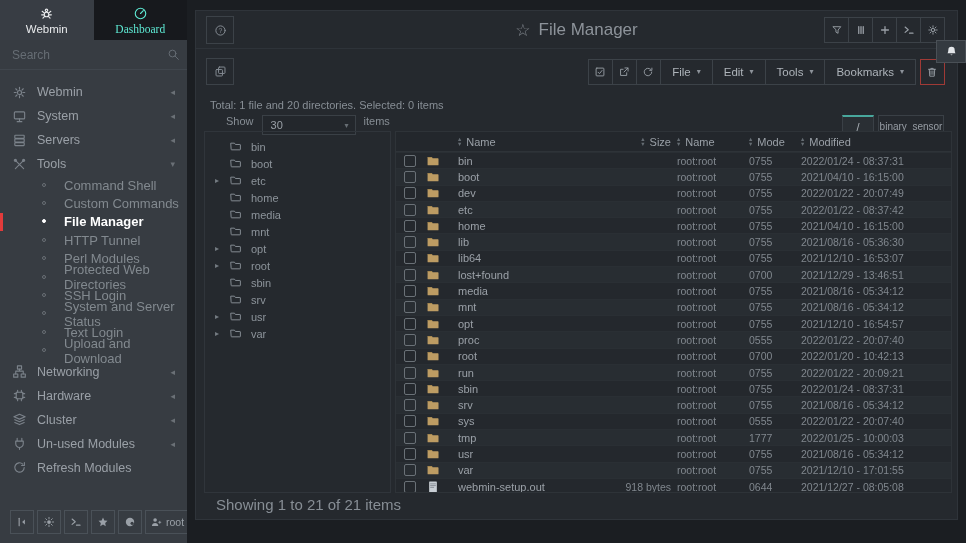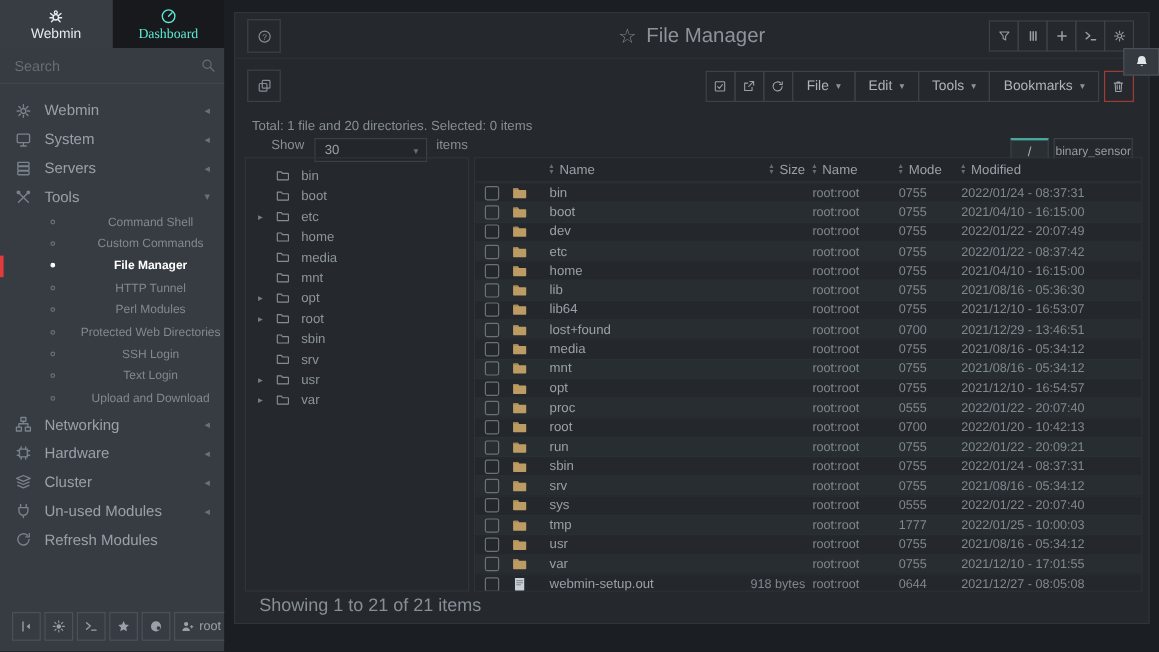--- a/index.html
+++ b/index.html
@@ -16,21 +16,21 @@
   .tab .ic { width:15px; height:15px; }
   .tab-label { font-size:11.5px; }
   .search-row { height:30px; display:flex; align-items:center; padding:0 12px; border-bottom:1px solid #40464d; }
   .search-row input { flex:1; background:transparent; border:none; outline:none; color:#9aa0a7; font-size:12px; font-family:inherit; }
   .search-row input::placeholder { color:#666d74; }
   .search-row .ic { width:13px; height:13px; color:#666d74; }
   .side-menu { padding-top:10px; }
   .cat { height:24px; display:flex; align-items:center; padding:0 12px; color:#9aa0a7; font-size:12.5px; cursor:pointer; }
   .cat .ic { width:15px; height:15px; color:#7b828a; margin-right:10px; flex:none; }
   .cat .chev { margin-left:auto; font-size:9px; color:#6a7076; }
-  .sub { position:relative; height:18.4px; display:flex; align-items:center; padding-left:42px; color:#82898f; font-size:10px; cursor:pointer;justify-content:center; }
+  .sub { position:relative; height:18.4px; display:flex; align-items:center; padding-left:42px; color:#82898f; font-size:13px; cursor:pointer; }
   .sub .bullet { position:absolute; left:42px; top:50%; margin-top:-2.5px; width:4px; height:4px; border:1px solid #6a7076; border-radius:50%; }
   .sub .sub-label { margin-left:22px; }
   .sub.active { color:#ffffff; font-weight:bold; }
   .sub.active .bullet { background:#fff; border-color:#fff; }
   .sub.active::before { content:""; position:absolute; left:0; top:0; width:3px; height:100%; background:#e23b3b; }
   .side-footer { position:absolute; left:10px; bottom:9px; display:flex; gap:3px; }
   .fbtn { min-width:24px; height:24px; border:1px solid #4a5158; display:flex; align-items:center; justify-content:center; gap:4px; color:#9aa0a7; font-size:10.5px; cursor:pointer; padding:0 4px; }
   .fbtn .ic { width:12px; height:12px; }
   .fbtn.logout { color:#e62e2e; }
 
@@ -200,20 +200,24 @@
         <div class="sub">
           <span class="bullet"></span>
           <span class="sub-label">Protected Web Directories</span>
         </div>
         <div class="sub">
           <span class="bullet"></span>
           <span class="sub-label">SSH Login</span>
         </div>
         <div class="sub">
           <span class="bullet"></span>
+          <span class="sub-label">System and Server Status</span>
+        </div>
+        <div class="sub">
+          <span class="bullet"></span>
           <span class="sub-label">Text Login</span>
         </div>
         <div class="sub">
           <span class="bullet"></span>
           <span class="sub-label">Upload and Download</span>
         </div>
         <div class="cat">
           <span>
             <svg class="ic" viewBox="0 0 16 16">
               <rect x="5.8" y="2" width="4.4" height="3.4"></rect>

